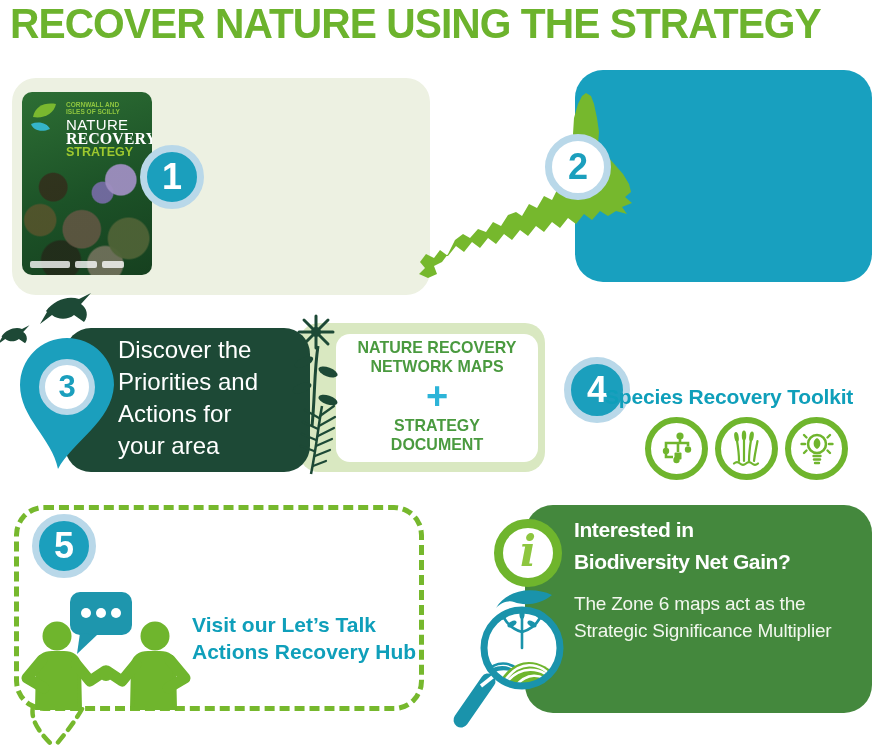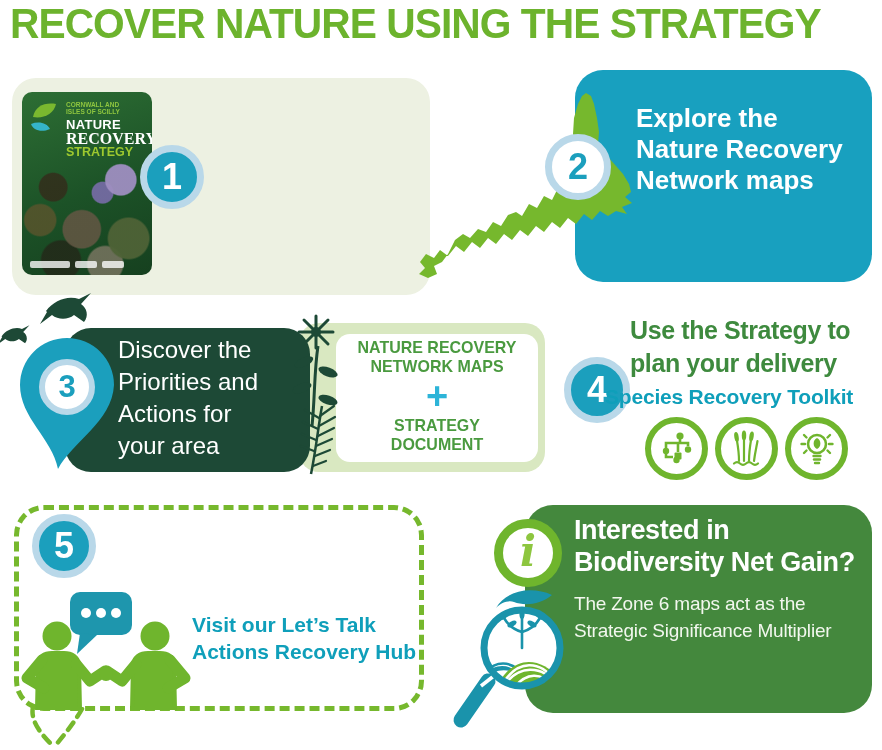--- a/index.html
+++ b/index.html
@@ -26,21 +26,21 @@
       radial-gradient(circle at 62% 55%, rgba(120,108,168,.9) 0 8%, rgba(120,108,168,0) 9%),
       radial-gradient(circle at 24% 52%, rgba(52,42,26,.8) 0 10%, rgba(52,42,26,0) 11%),
       radial-gradient(circle at 14% 70%, rgba(88,84,44,.85) 0 9%, rgba(88,84,44,0) 10%),
       radial-gradient(circle at 46% 75%, rgba(96,86,66,.9) 0 12%, rgba(96,86,66,0) 13%),
       radial-gradient(circle at 82% 80%, rgba(78,98,54,.95) 0 11%, rgba(78,98,54,0) 12%),
       radial-gradient(circle at 30% 92%, rgba(34,44,26,.95) 0 10%, rgba(34,44,26,0) 11%),
       radial-gradient(circle at 64% 94%, rgba(120,116,96,.85) 0 9%, rgba(120,116,96,0) 10%),
       linear-gradient(160deg,#2d6e34,#1c5227 55%,#16401f);}
   .cover-text{left:44px;top:9px;width:82px;line-height:7px;}
   .cover-region{font-size:6.5px;font-weight:bold;color:#8fc63f;line-height:7px;}
-  .cover-nature{font-size:13px;font-weight:bold;color:#ffffff;line-height:15px;letter-spacing:.3px;margin-top:2px;}
+  .cover-nature{font-size:15px;font-weight:normal;color:#ffffff;line-height:15px;letter-spacing:.3px;margin-top:2px;}
   .cover-recovery{font-size:16px;font-weight:bold;color:#ffffff;line-height:13px;font-family:Liberation Serif, serif;}
   .cover-strategy{font-size:12.5px;font-weight:bold;color:#9ec92f;line-height:14px;}
   .cover-logos{left:8px;bottom:7px;height:7px;display:flex;gap:5px;}
   .cover-logos span{display:block;background:rgba(255,255,255,.78);border-radius:2px;}
   .step1-text{left:216px;top:130px;font-size:26px;font-weight:bold;color:#3e8a3e;line-height:30px;}
 
   
   .card2{left:575px;top:70px;width:297px;height:212px;background:#18a0bf;border-radius:28px;}
   .cornwall{left:415px;top:85px;width:220px;height:210px;}
   .step2-text{left:636px;top:103px;font-size:26px;font-weight:bold;color:#ffffff;line-height:31px;}
@@ -72,21 +72,21 @@
   .step5-head{left:192px;top:512px;font-size:25px;font-weight:bold;color:#3e8a3e;line-height:32px;letter-spacing:-.3px;}
   .step5-link{left:192px;top:611px;font-size:21px;font-weight:bold;color:#0f9fba;line-height:27px;cursor:pointer;}
 
   
   .bng{left:525px;top:505px;width:347px;height:208px;background:#44883d;border-radius:28px;}
   .info-badge{left:494px;top:519px;width:68px;height:68px;border-radius:50%;background:#ffffff;
       border:9px solid #6fb52d;box-sizing:border-box;display:flex;align-items:center;justify-content:center;
       font-family:"DejaVu Serif",serif;font-style:italic;font-weight:bold;font-size:42px;color:#8dc63f;
       padding-bottom:4px;}
   .magnifier{left:444px;top:582px;width:140px;height:152px;}
-  .bng-head{left:574px;top:514px;font-size:27px;font-weight:bold;color:#ffffff;line-height:32px;letter-spacing:-.4px;}
+  .bng-head{left:574px;top:514px;font-size:21px;font-weight:bold;color:#ffffff;line-height:32px;letter-spacing:-.4px;}
   .bng-body{left:574px;top:590px;font-size:19px;color:#f2f7ee;line-height:27px;letter-spacing:-.2px;}
 </style>
 </head>
 <body>
 
 <div class="stage">
 
   <div class="abs title">RECOVER NATURE USING THE STRATEGY</div>
 
   <div class="abs card1"></div>
@@ -115,23 +115,20 @@
     <path fill="#76b82d" d="M171,8 L176,11 L179,19 L182,33 L184,47 L183,59 L188,67
       L194,73 L201,81 L208,89 L214,99 L216,107 L210,112 L217,118 L207,122 L212,129 L201,126 L193,131 L185,126
       L177,135 L169,129 L161,139 L153,133 L145,143 L137,137 L129,147 L121,141 L113,151 L105,145 L97,155
       L89,149 L81,159 L73,153 L65,163 L57,157 L49,167 L41,161 L33,171 L25,165 L19,173 L11,169
       L5,177 L10,183 L4,189 L13,193 L22,189 L19,181 L27,177 L33,169
       L40,155 L48,149 L55,153 L63,144 L71,147 L78,137 L86,141 L93,130 L101,127 L107,131 L114,119
       L122,123 L129,111 L137,115 L143,103 L151,107 L157,95 L163,98 L167,87 L162,78 L166,69 L160,61
       L158,49 L159,33 L163,19 L167,11 Z"></path>
   </svg>
   <div class="abs num num-white" style="left:545px;top:134px;width:66px;height:66px;font-size:36px;">2</div>
-  <div class="abs step2-text preline">Explore the
-Nature Recovery
-Network maps</div>
 
   <svg class="abs swallows" viewBox="0 0 92 62">
     <path id="sw" fill="#1d4936" d="M46,20 C54,9 68,4 79,8 L91,2 L81,13 C87,17 89,25 84,31 L74,24
       C68,29 58,29 52,24 L40,33 L47,21 Z"></path>
     <use href="#sw" transform="translate(-27,33) scale(0.62)"></use>
   </svg>
   <div class="abs palegreen-box"></div>
   <div class="abs white-box"></div>
   <div class="abs res-col">
     <div class="res-line preline">NATURE RECOVERY
@@ -173,22 +170,20 @@
           <line x1="26" y1="137" x2="13" y2="132"></line>
       </g>
     </g>
   </svg>
   <svg class="abs pin-svg" viewBox="0 0 110 140">
     <path fill="#1b9fbd" d="M46,137 C40,106 8,86 8,53 A47,47 0 1 1 102,53 C100,90 60,110 46,137 Z"></path>
   </svg>
   <div class="abs num num-white" style="left:39px;top:359px;width:56px;height:56px;font-size:31px;border-width:6px;">3</div>
 
   <div class="abs num num-teal" style="left:564px;top:357px;width:66px;height:66px;font-size:36px;">4</div>
-  <div class="abs step4-head preline">Use the Strategy to
-plan your delivery</div>
   <div class="abs step4-link">Species Recovery Toolkit</div>
   <div class="abs tool-icons">
     <div class="tool-circle">
       <svg width="40" height="40" viewBox="0 0 40 40">
         <g stroke="#6fb52d" stroke-width="2.6" fill="none">
           <path d="M23,10 V14 H9 V19 M23,14 H31 V17 M9,24 V28 H16 M21,14 V23"></path>
         </g>
         <g fill="#6fb52d">
           <circle cx="23" cy="7" r="3.6"></circle>
             <circle cx="9" cy="22" r="3.2"></circle>

